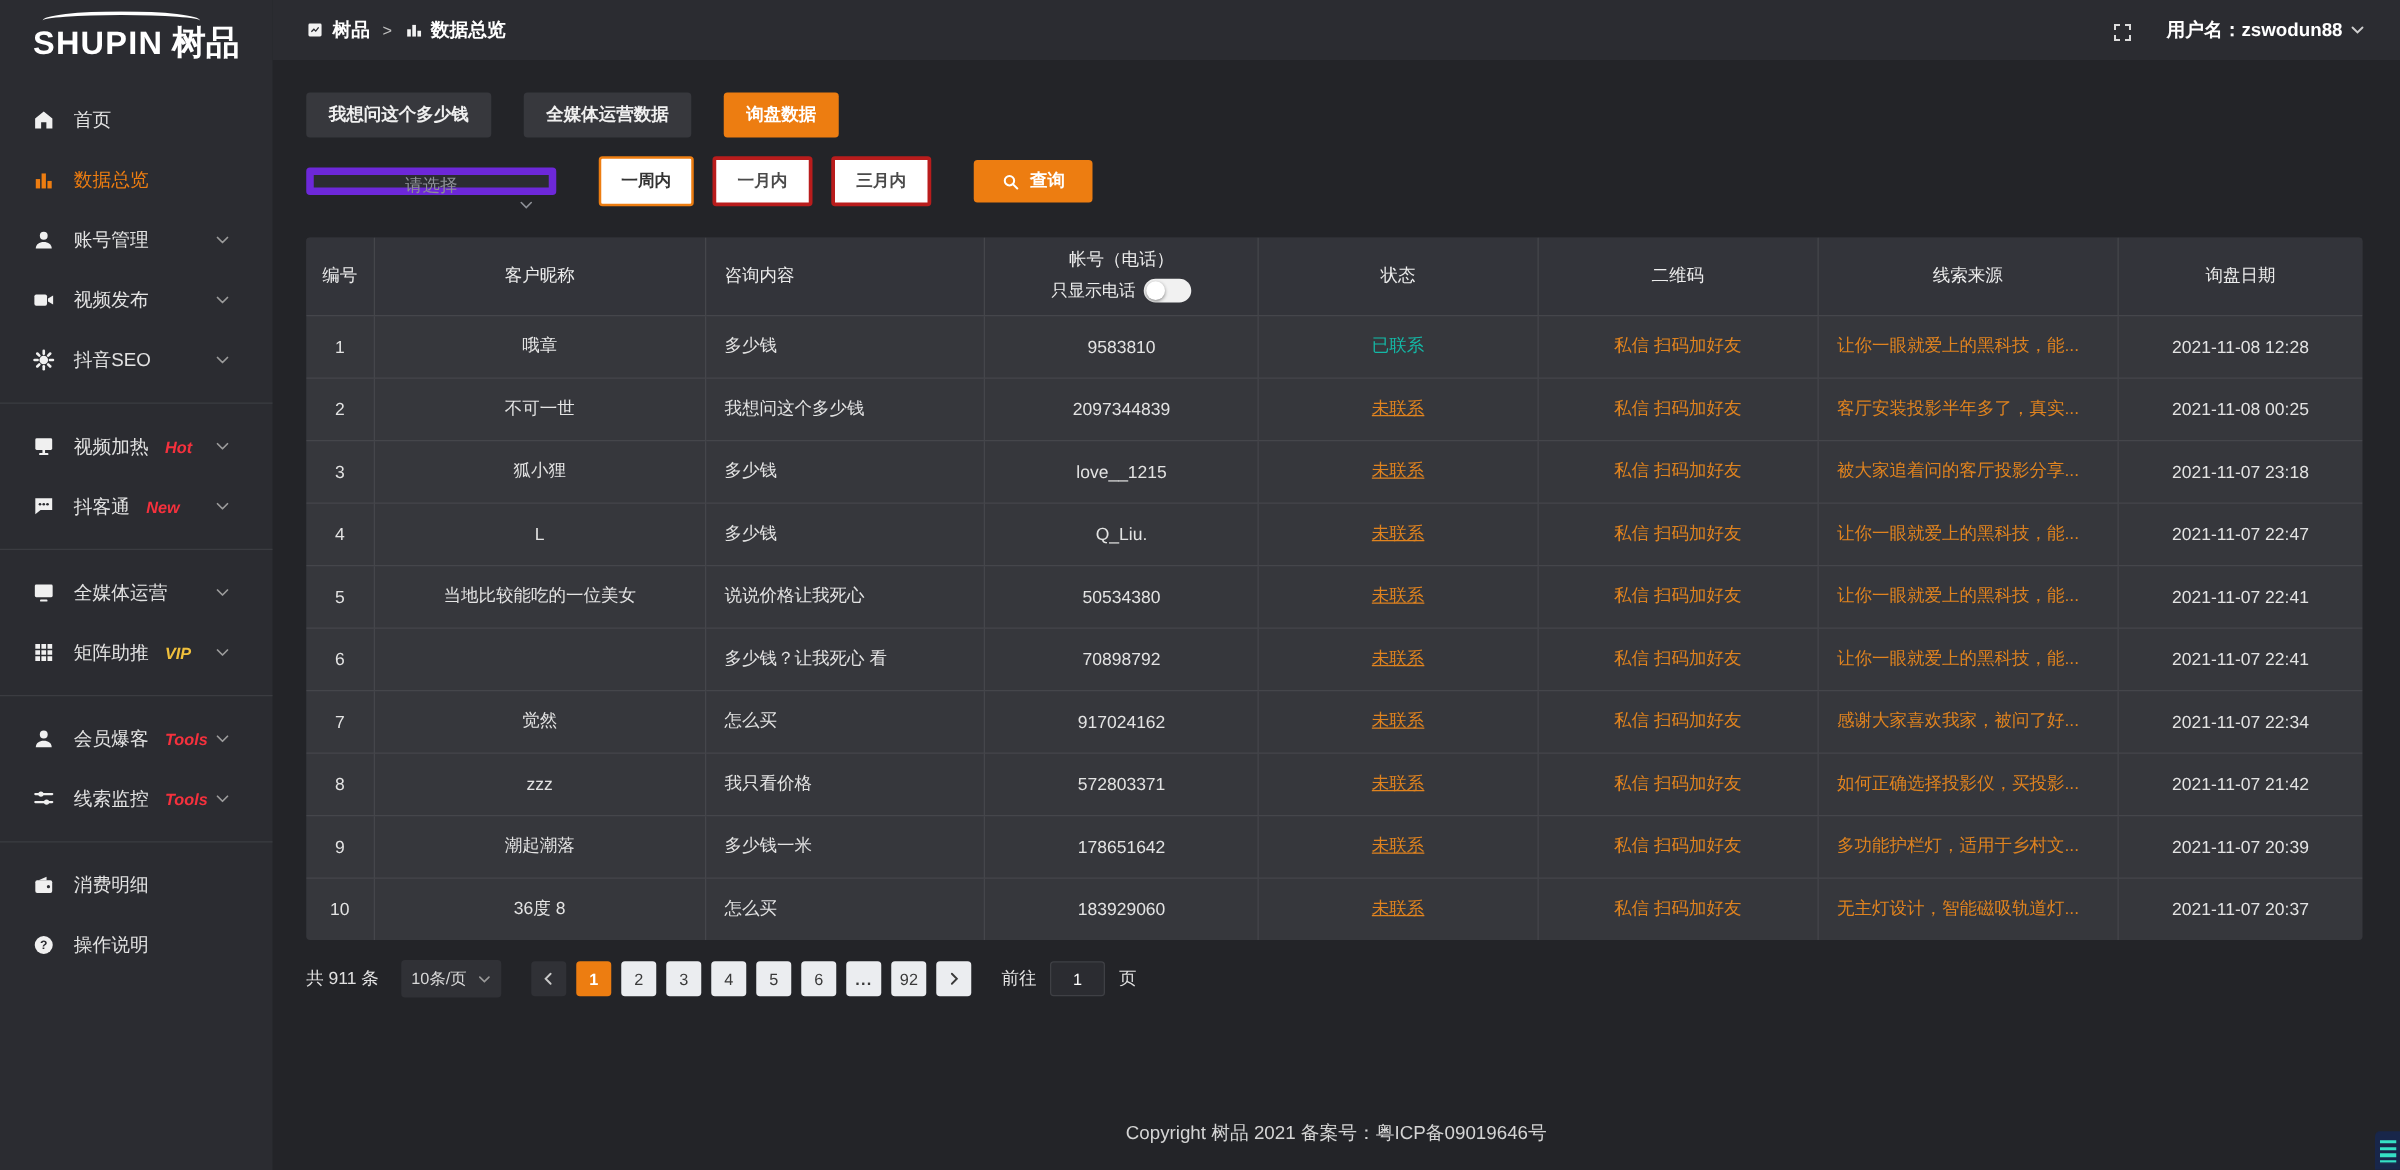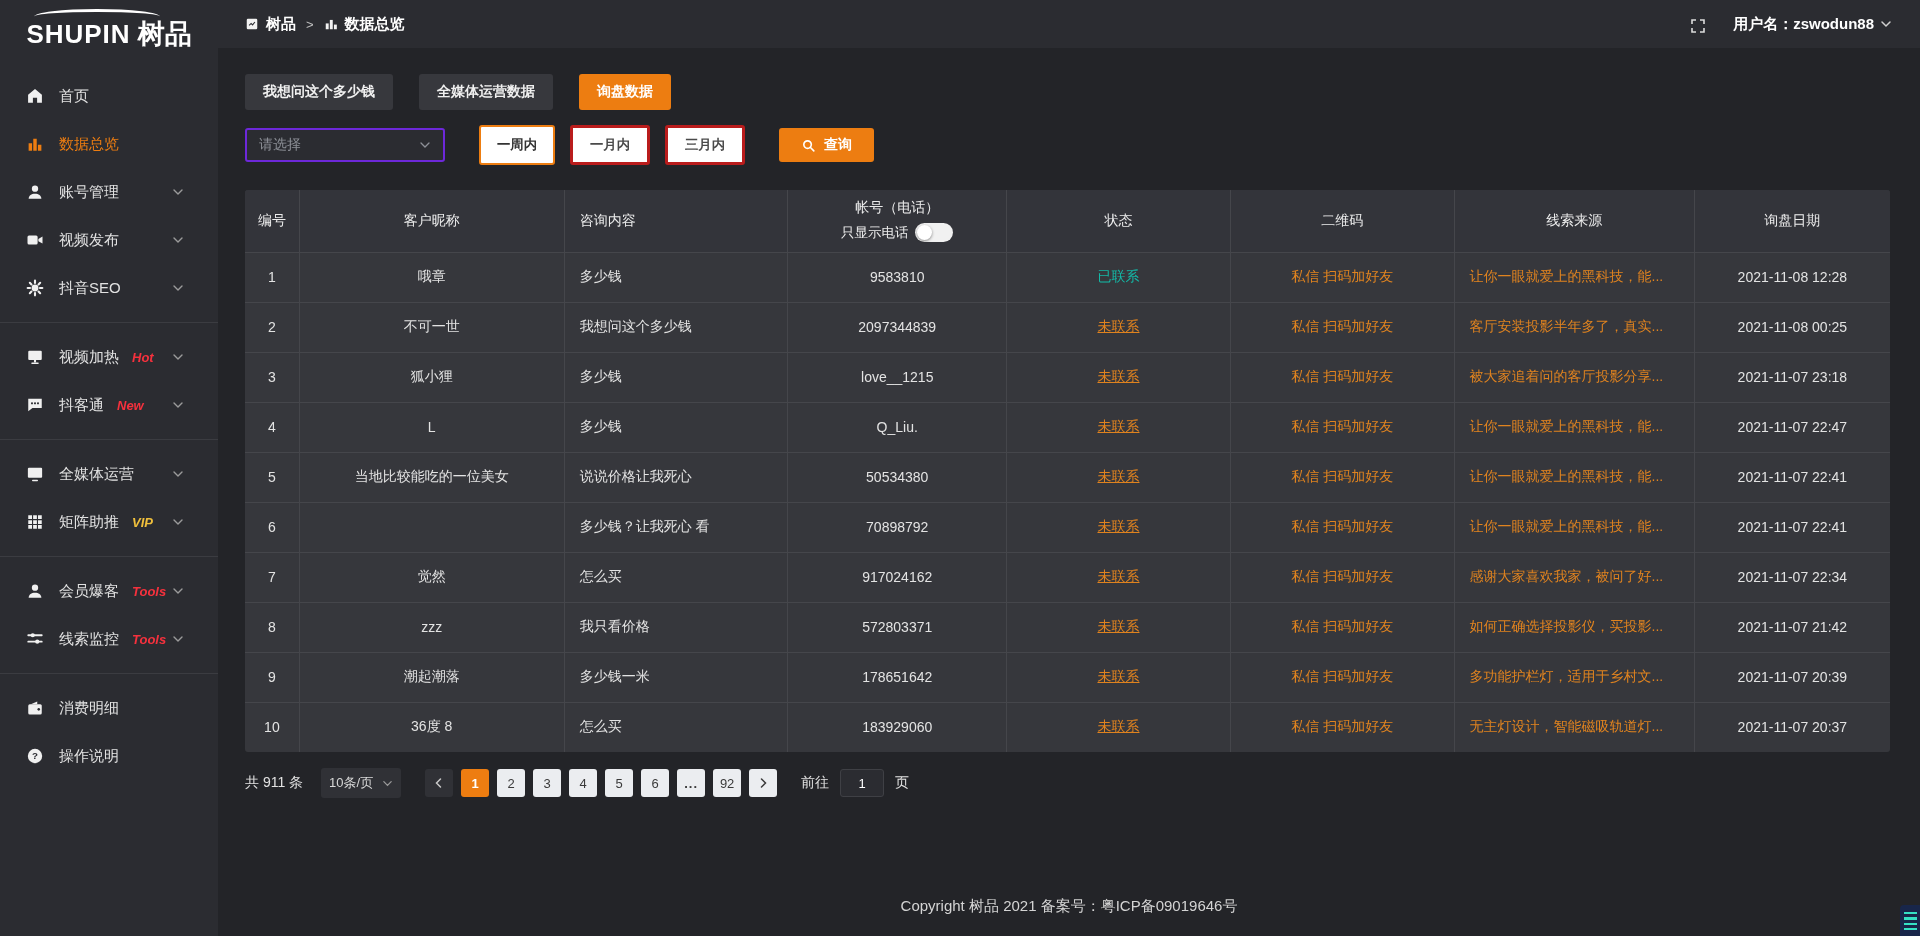--- a/index.html
+++ b/index.html
@@ -42,22 +42,22 @@
   .user-box { display:flex; align-items:center; gap:6px; font-size:15px; font-weight:bold; color:#fff; cursor:pointer; }
   .user-box .chev { color:#cfcfcf; font-size:12px; }
 
   .content { flex:1; padding:26px 30px 0 27px; }
 
   .tabs { display:flex; gap:26px; }
   .tab { background:#37383d; color:#f0f0f0; padding:9px 18px; border-radius:3px; cursor:pointer; font-weight:bold; }
   .tab.active { background:#ed7d11; color:#fff; }
 
   .filter-row { margin-top:15px; display:flex; align-items:center; }
-  .select { width:200px; height:34px; background:#2b2c31; border:2px solid #6d28d9; border-radius:3px;
-    display:flex; align-items:center; padding:0 12px; color:#8d9097; cursor:pointer; }
+  .select { width:200px; height:22px; background:#2b2c31; border:6px solid #6d28d9; border-radius:3px;
+    display:flex; align-items:center; padding:0 12px; color:#8d9097; cursor:pointer;flex-direction:column; }
   .select .chev { margin-left:auto; color:#8d9097; font-size:12px; }
   .range-group { margin-left:34px; display:flex; gap:15px; }
   .range-btn { background:#fff; color:#4a4a4a; padding:8px 17px; border-radius:3px;
     border:3px solid #b91c1c; cursor:pointer; font-weight:bold; }
   .range-btn.active { border:2px solid #ed7d11; padding:7px 16px; color:#333; }
   .query-btn { margin-left:34px; background:#ed7d11; color:#fff; display:flex; align-items:center; gap:8px;
     padding:0 22px; height:34px; border-radius:3px; border:none; font-weight:bold; font-size:14px; cursor:pointer; }
   .query-btn .icon { font-size:15px; }
 
   

